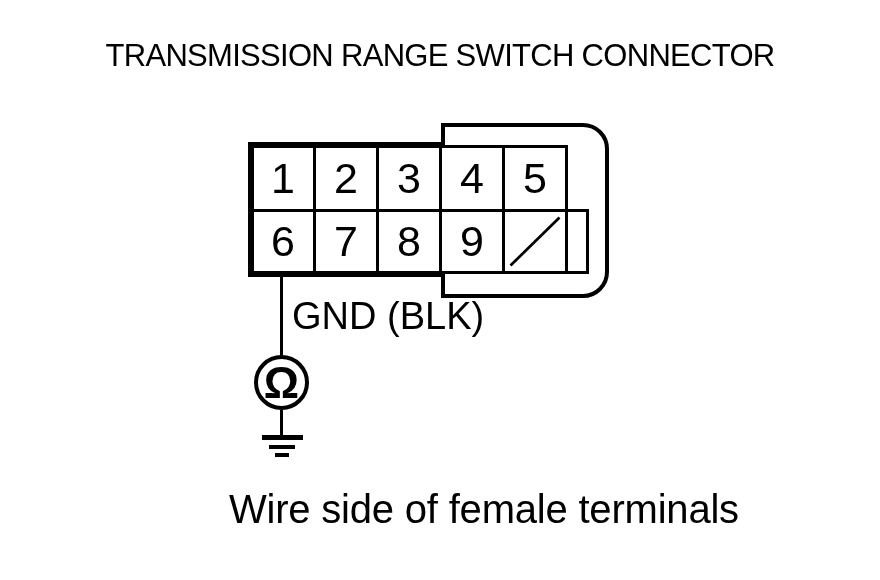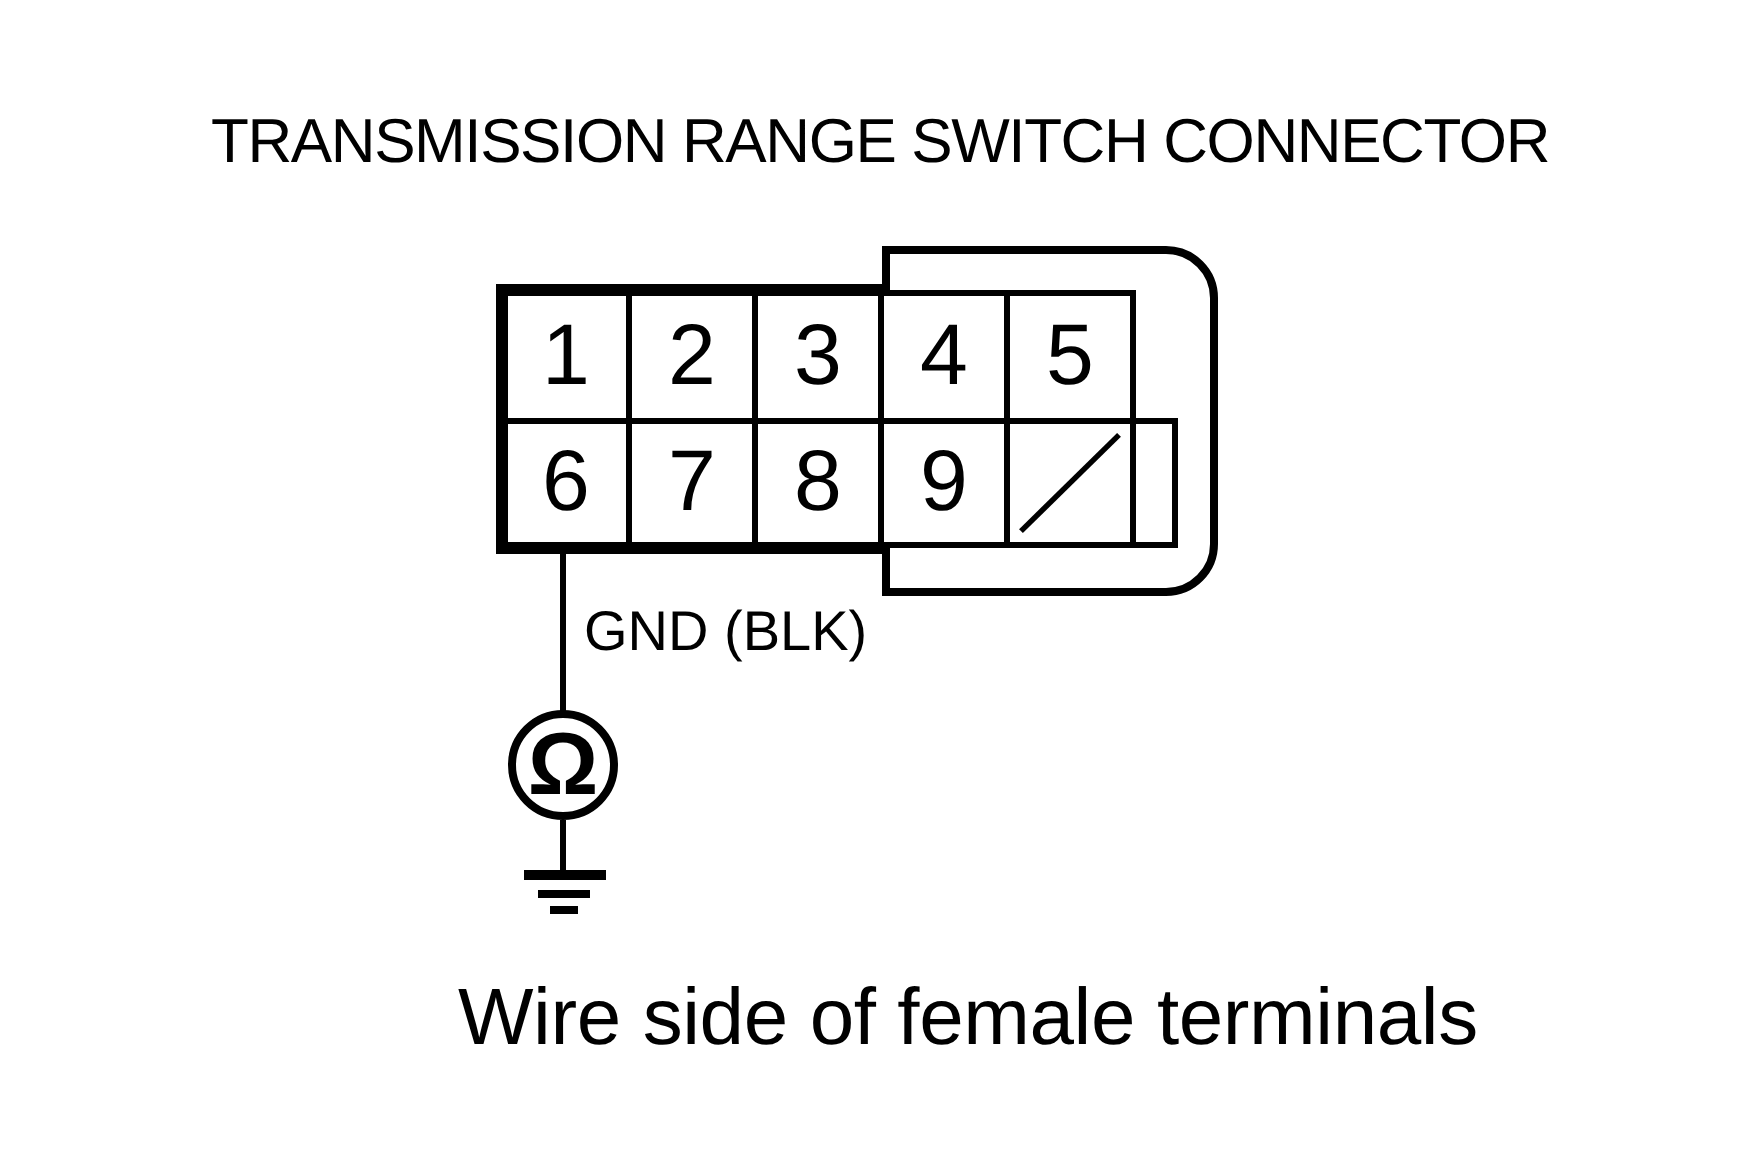--- a/index.html
+++ b/index.html
@@ -2,42 +2,42 @@
 <html><head>
 <meta charset="utf-8">
 <style>
   html,body{margin:0;padding:0;background:#fff;}
   .canvas{
     position:relative;width:880px;height:580px;background:#fff;overflow:hidden;
     font-family:"Liberation Sans","DejaVu Sans",sans-serif;color:#000;
   }
   .abs{position:absolute;box-sizing:border-box;}
   .title{
-    left:0;top:55px;width:880px;text-align:center;
+    left:0;top:40px;width:880px;text-align:center;
     font-size:31px;line-height:32px;letter-spacing:-0.7px;white-space:nowrap;
   }
   .housing{
     left:441px;top:123px;width:168px;height:175px;background:#fff;
     border:4px solid #000;border-radius:0 26px 26px 0;z-index:1;
   }
   .cell{
     background:#fff;border:3px solid #000;z-index:2;
     display:flex;align-items:center;justify-content:center;
     font-size:43px;line-height:1;
   }
   .thick{background:#000;z-index:3;}
   .wire{background:#000;z-index:2;}
   .meter{
     left:254px;top:355px;width:55px;height:55px;background:#fff;
     border:4px solid #000;border-radius:50%;z-index:2;
     display:flex;align-items:center;justify-content:center;
     font-size:44px;font-weight:bold;line-height:1;
   }
   .gnd-label{
-    left:292px;top:301px;font-size:28px;line-height:30px;white-space:nowrap;z-index:4;
+    left:292px;top:301px;font-size:38px;line-height:30px;white-space:nowrap;z-index:4;
   }
   .caption{
     left:229px;top:494px;font-size:40px;line-height:30px;letter-spacing:-0.2px;white-space:nowrap;z-index:4;
   }
   .slash-svg{position:absolute;left:0;top:0;width:100%;height:100%;}
 </style>
 </head>
 <body>
 
 <div class="canvas">

